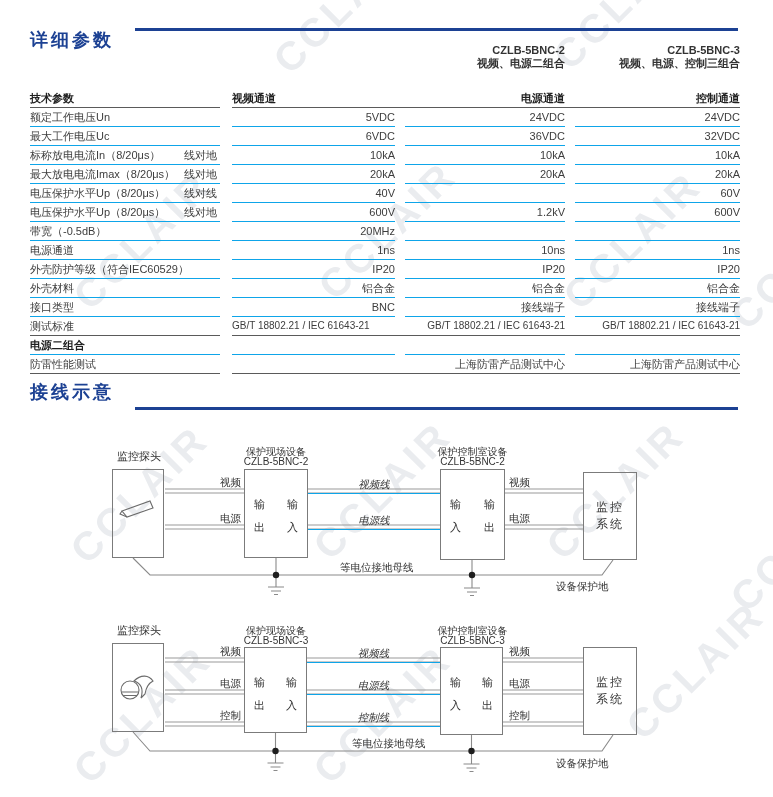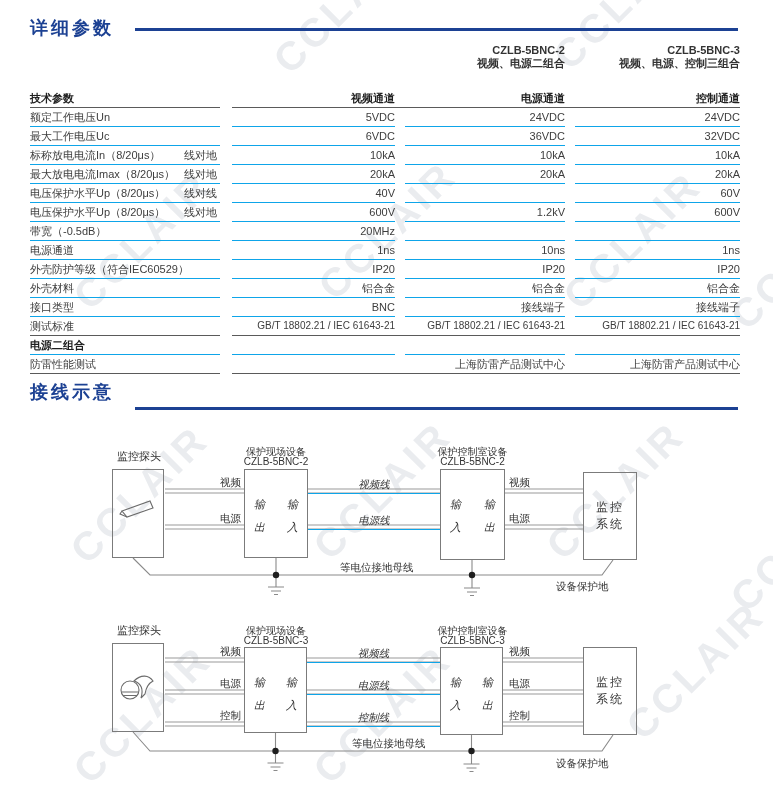--- a/index.html
+++ b/index.html
@@ -24,40 +24,40 @@
   .trow { display:flex; height:19px; align-items:flex-end; }
   .trow.hrow { height:20px; }
   .c { border-bottom:1px solid #0ea5e9; font-size:11px; color:#3d3d3d; line-height:16px; padding-bottom:1px; }
   .c.dark { border-bottom-color:#5a5a5a; }
   .lbl { width:190px; margin-right:12px; display:flex; justify-content:space-between; }
   .lbl .sub { padding-right:3px;text-align:right; }
   .c2 { width:163px; margin-right:10px; text-align:right; }
   .c3 { width:160px; margin-right:10px; text-align:right; }
   .c4 { width:165px; text-align:right; }
   .joined { width:508px; display:flex; }
-  .j1 { width:163px; text-align:right; }
+  .j1 { width:163px; text-align:left; }
   .j2 { width:170px; text-align:right; }
   .j3 { width:175px; text-align:right; }
   .bold { font-weight:bold; color:#1f1f1f; }
   .small { font-size:10px; }
 
   
   .diagram { position:absolute; left:0; width:773px; }
   .dsvg { position:absolute; left:0; top:0; }
   .wire { stroke:#9a9a9a; stroke-width:1.2; fill:none; }
   .gnd  { stroke:#8a8a8a; stroke-width:1.1; fill:none; }
   .dot  { fill:#1e1e1e; }
   .box { position:absolute; border:1px solid #7b7b7b; background:transparent; }
   .dlabel { position:absolute; font-size:11px; color:#333; text-align:center; }
   .dev-label { position:absolute; font-size:10px; color:#333; text-align:center; line-height:10px; }
   .wlabel { position:absolute; font-size:10.5px; color:#333; white-space:nowrap; }
   .wlabel.r { text-align:right; }
   .wlabel.c { text-align:center;font-style:italic; }
   .vtext { position:absolute; width:13px; top:23px; font-size:11px; color:#333;
-           line-height:23px; word-break:break-all; text-align:center;font-style:italic; }
+           line-height:23px; word-break:break-all; text-align:center; }
   .monitor { display:flex; flex-direction:column; justify-content:center; align-items:center;
              font-size:12px; color:#333; letter-spacing:2px; line-height:17px; }
   .camsvg { position:absolute; }
   .camsvg path, .camsvg circle, .camsvg line { stroke:#6b6b6b; stroke-width:1.1; fill:none; }
 </style>
 </head>
 <body>
 
 <div class="page">
 
@@ -68,21 +68,21 @@
   <div class="wm" style="left:545px;top:218px">CCLAIR</div>
   <div class="wm" style="left:712px;top:238px">CCLAIR</div>
   <div class="wm" style="left:52px;top:472px">CCLAIR</div>
   <div class="wm" style="left:295px;top:468px">CCLAIR</div>
   <div class="wm" style="left:528px;top:468px">CCLAIR</div>
   <div class="wm" style="left:712px;top:520px">CCLAIR</div>
   <div class="wm" style="left:55px;top:692px">CCLAIR</div>
   <div class="wm" style="left:295px;top:692px">CCLAIR</div>
   <div class="wm" style="left:608px;top:648px">CCLAIR</div>
 
-  <div class="sec-title" style="top:16px">详细参数</div>
+  <div class="sec-title" style="top:28px">详细参数</div>
   <div class="sec-rule" style="top:28px"></div>
 
   <div class="prod" style="left:405px;top:44px;width:160px">
     <div>CZLB-5BNC-2</div>
     <div>视频、电源二组合</div>
   </div>
   <div class="prod" style="left:575px;top:44px;width:165px">
     <div>CZLB-5BNC-3</div>
     <div>视频、电源、控制三组合</div>
   </div>

